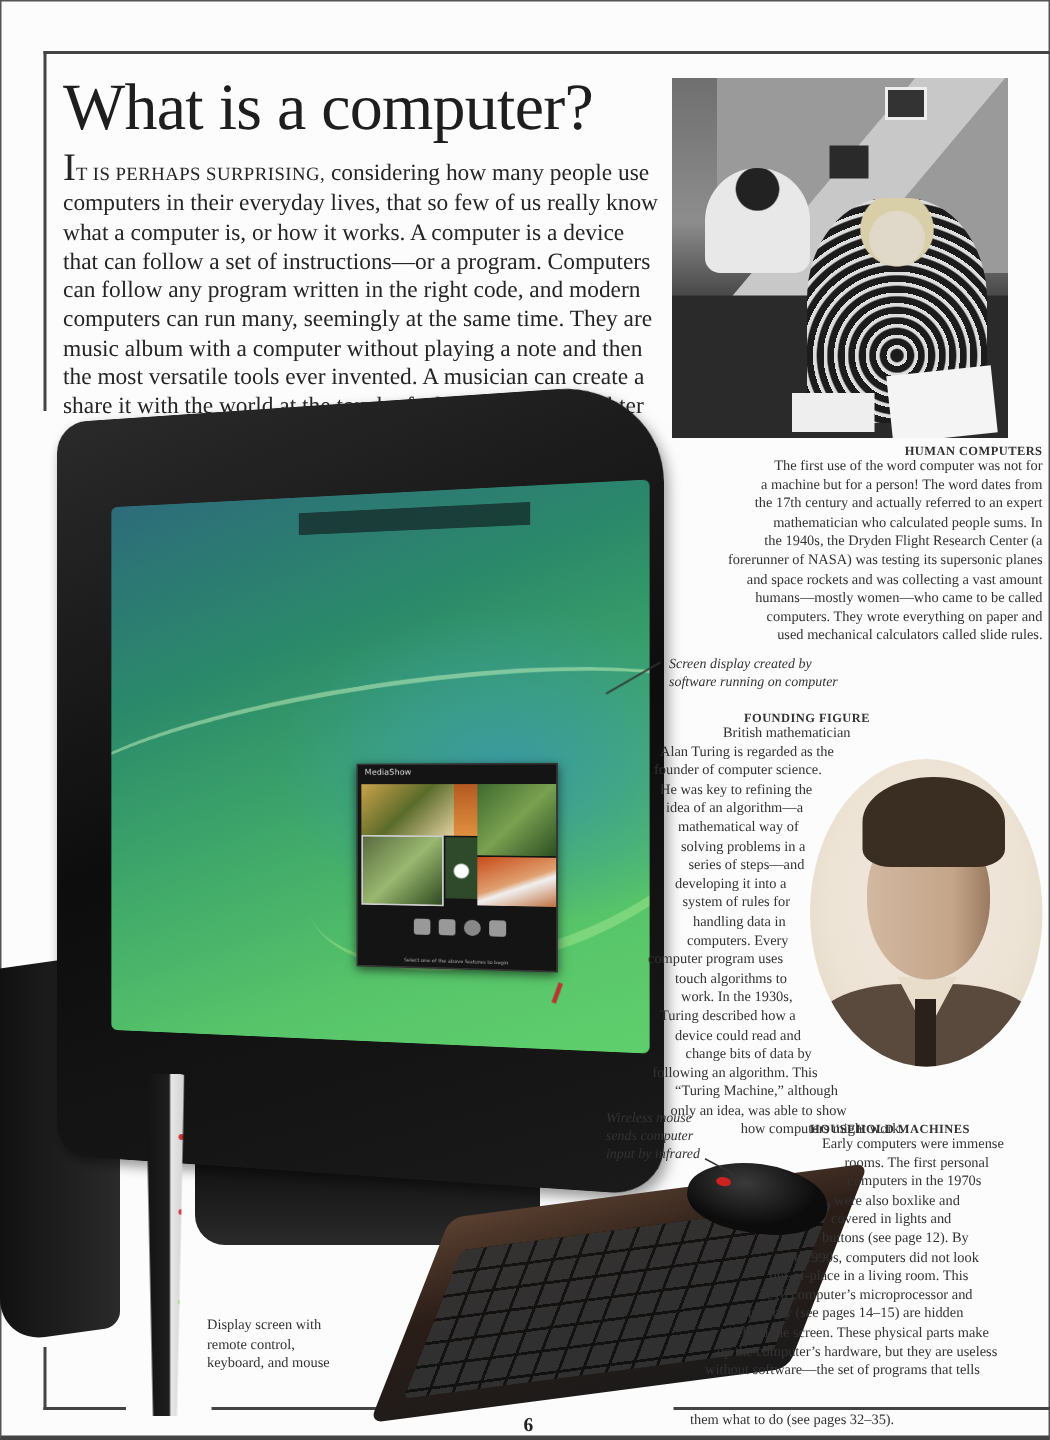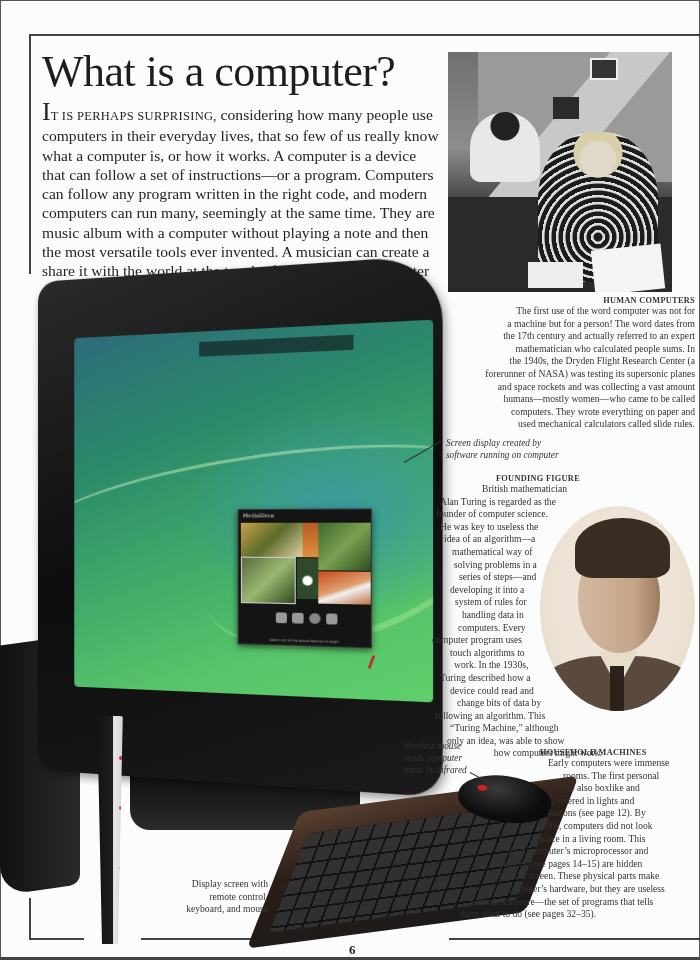--- a/index.html
+++ b/index.html
@@ -80,21 +80,21 @@
   .remote { position: absolute; left: 94px; top: 716px; width: 32px; height: 228px; background: linear-gradient(90deg, #111 0%, #1e1e1e 60%, #e8e8e8 61%, #ccc 100%); clip-path: polygon(10% 0, 90% 0, 75% 100%, 25% 100%); border-radius: 6px; }
   .remote .btn { position: absolute; right: 3px; width: 4px; height: 4px; border-radius: 50%; background: #c33; }
 
   .keyboard { position: absolute; left: 254px; top: 812px; width: 262px; height: 138px; background: linear-gradient(170deg, #5a4030 0%, #2a1d18 40%, #1a1a1a 100%); transform: skewX(-28deg) rotate(-8deg); transform-origin: left top; border-radius: 8px; left: 300px; }
   .keyboard .keys { position: absolute; left: 16px; top: 24px; right: 14px; bottom: 14px; background: repeating-linear-gradient(90deg, #333 0 14px, #111 14px 16px), #222; border-radius: 4px; opacity: 0.9; }
   .keyboard .keys::after { content: ""; position: absolute; inset: 0; background: repeating-linear-gradient(180deg, transparent 0 14px, #111 14px 16px); }
 
   .mouse { position: absolute; left: 458px; top: 776px; width: 94px; height: 46px; border-radius: 50% 50% 45% 45%; background: radial-gradient(ellipse at 40% 30%, #3a3a3a 0%, #0c0c0c 60%); transform: rotate(8deg); }
   .mouse .wheel { position: absolute; left: 18px; top: 12px; width: 10px; height: 6px; border-radius: 50%; background: #c22; }
 
-  .display-caption { position: absolute; left: 148px; top: 878px; width: 120px; text-align: right; }
+  .display-caption { position: absolute; left: 138px; top: 878px; width: 120px; text-align: left; }
   .display-caption .line { display: block; white-space: nowrap; }
 
   .mouse-caption { position: absolute; left: 404px; top: 740px; width: 80px; }
   .mouse-caption .line { display: block; white-space: nowrap; }
 
   .household { position: absolute; left: 440px; top: 748px; width: 260px; }
   .household .line { display: block; white-space: nowrap; }
 
   .leader-line { position: absolute; height: 1px; background: #333; transform-origin: left center; }
 
@@ -197,21 +197,21 @@
   <div class="tie"></div>
   <div class="face"></div>
   <div class="hair"></div>
 </div>
 
 <div class="founding">
   <span class="line caption-title" style="text-align:right; padding-right:22px;">FOUNDING FIGURE</span>
   <span class="line caption-body" style="text-align:left; padding-left:80px;">British mathematician</span>
   <span class="line caption-body" style="text-align:left; padding-left:38px;">Alan Turing is regarded as the</span>
   <span class="line caption-body" style="text-align:left; padding-left:34px;">founder of computer science.</span>
-  <span class="line caption-body" style="text-align:left; padding-left:38px;">He was key to useless the</span>
+  <span class="line caption-body" style="text-align:left; padding-left:38px;">He was key to refining the</span>
   <span class="line caption-body" style="text-align:left; padding-left:42px;">idea of an algorithm—a</span>
   <span class="line caption-body" style="text-align:left; padding-left:50px;">mathematical way of</span>
   <span class="line caption-body" style="text-align:left; padding-left:52px;">solving problems in a</span>
   <span class="line caption-body" style="text-align:left; padding-left:57px;">series of steps—and</span>
   <span class="line caption-body" style="text-align:left; padding-left:48px;">developing it into a</span>
   <span class="line caption-body" style="text-align:left; padding-left:53px;">system of rules for</span>
   <span class="line caption-body" style="text-align:left; padding-left:60px;">handling data in</span>
   <span class="line caption-body" style="text-align:left; padding-left:56px;">computers. Every</span>
   <span class="line caption-body" style="text-align:left; padding-left:30px;">computer program uses</span>
   <span class="line caption-body" style="text-align:left; padding-left:48px;">touch algorithms to</span>
@@ -241,31 +241,32 @@
   <span class="line caption-italic">Wireless mouse</span>
   <span class="line caption-italic">sends computer</span>
   <span class="line caption-italic">input by infrared</span>
 </div>
 <div class="leader-line" style="left:470px; top:772px; width:22px; transform: rotate(28deg);"></div>
 
 <div class="household">
   <span class="line caption-title" style="padding-left:100px;">HOUSEHOLD MACHINES</span>
   <span class="line caption-body" style="padding-left:108px;">Early computers were immense</span>
   <span class="line caption-body" style="padding-left:123px;">rooms. The first personal</span>
+  <span class="line caption-body" style="padding-left:125px;">computers in the 1970s</span>
   <span class="line caption-body" style="padding-left:116px;">were also boxlike and</span>
   <span class="line caption-body" style="padding-left:114px;">covered in lights and</span>
   <span class="line caption-body" style="padding-left:108px;">buttons (see page 12). By</span>
   <span class="line caption-body" style="padding-left:82px;">the 1990s, computers did not look</span>
   <span class="line caption-body" style="padding-left:73px;">out-of-place in a living room. This</span>
   <span class="line caption-body" style="padding-left:66px;">2010 computer’s microprocessor and</span>
   <span class="line caption-body" style="padding-left:56px;">memory (see pages 14–15) are hidden</span>
   <span class="line caption-body" style="padding-left:46px;">behind the screen. These physical parts make</span>
   <span class="line caption-body" style="padding-left:38px;">up the computer’s hardware, but they are useless</span>
   <span class="line caption-body" style="padding-left:30px;">without software—the set of programs that tells</span>
-  <span class="line caption-body" style="padding-left:20px;">them what to do (see pages 32–35).</span>
+  <span class="line caption-body" style="padding-left:20px;margin-top:20px;">them what to do (see pages 32–35).</span>
 </div>
 
 <div class="display-caption">
   <span class="line caption-body">Display screen with</span>
   <span class="line caption-body">remote control,</span>
   <span class="line caption-body">keyboard, and mouse</span>
 </div>
 
 <div class="page-number">6</div>
 

